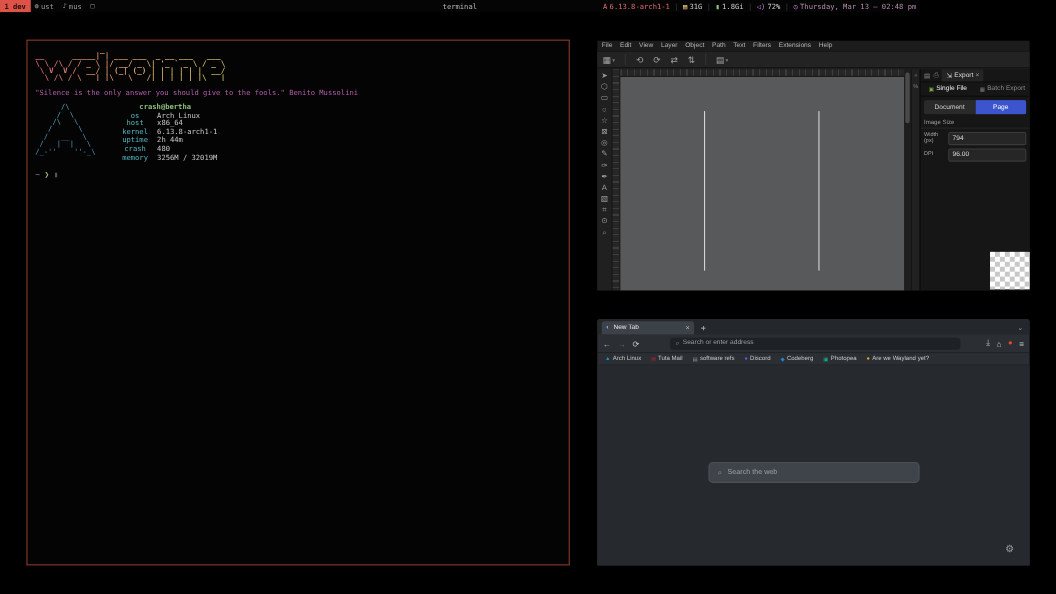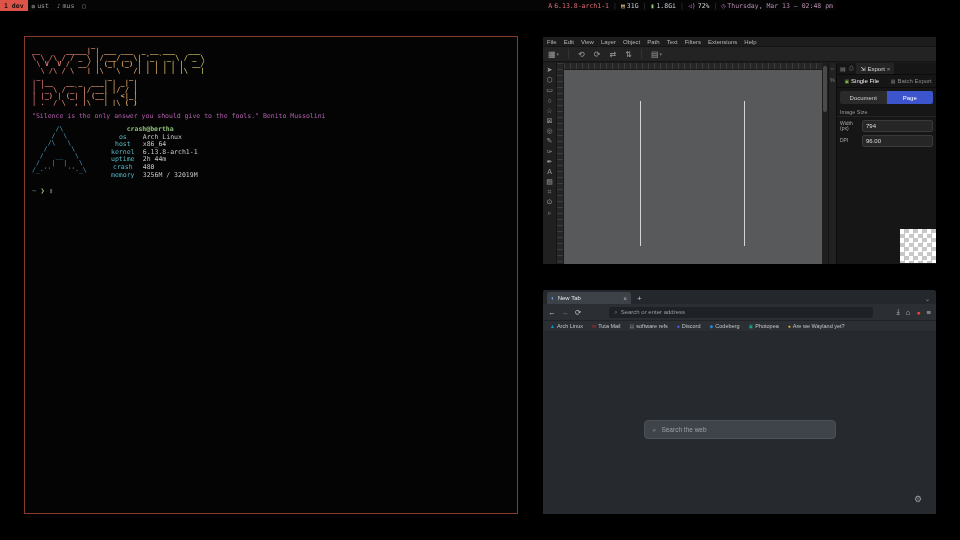--- a/index.html
+++ b/index.html
@@ -146,20 +146,21 @@
     <span>ust</span>
   </div>
   <div class="ws">
     <span class="wicon">♪</span>
     <span>mus</span>
   </div>
   <div class="ws">
     <span class="wicon">□</span>
   </div>
 
+  <div id="bar-title">terminal</div>
 
   <div id="bar-right">
     <span class="mod">
       <span style="color:#e06c75">A</span>
       <span style="color:#e06c75">6.13.8-arch1-1</span>
     </span>
     <span class="sep">|</span>
     <span class="mod">
       <span style="color:#e5c07b">▤</span>
       <span style="color:#cbd0d6">31G</span>
@@ -181,25 +182,20 @@
     </span>
   </div>
 </div>
 
 <div id="terminal">
   <pre class="rainbow">              _                          
 __      _____| | ___ ___  _ __ ___   ___ 
 \ \ /\ / / _ \ |/ __/ _ \| '_ ` _ \ / _ \
  \ V  V /  __/ | (_| (_) | | | | | |  __/
   \_/\_/ \___|_|\___\___/|_| |_| |_|\___|</pre>
-  <pre class="rainbow"> _                _    _ 
-| |__   __ _  ___| | _| |
-| '_ \ / _` |/ __| |/ / |
-| |_) | (_| | (__|   &lt;|_|
-|_.__/ \__,_|\___|_|\_(_)</pre>
   <div id="quote">"Silence is the only answer you should give to the fools."  Benito Mussolini</div>
   <div id="fetch">
     <pre id="arch-logo">      /\
      /  \
     /\   \
    /      \
   /   __   \
  /   |  |   \
 /_-''    ''-_\</pre>
     <div id="fetch-info">

